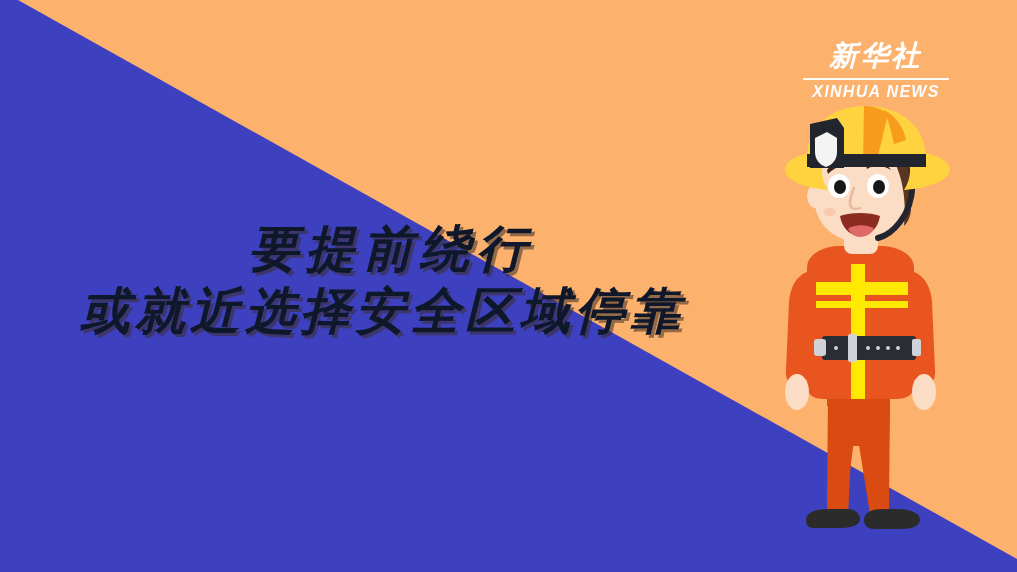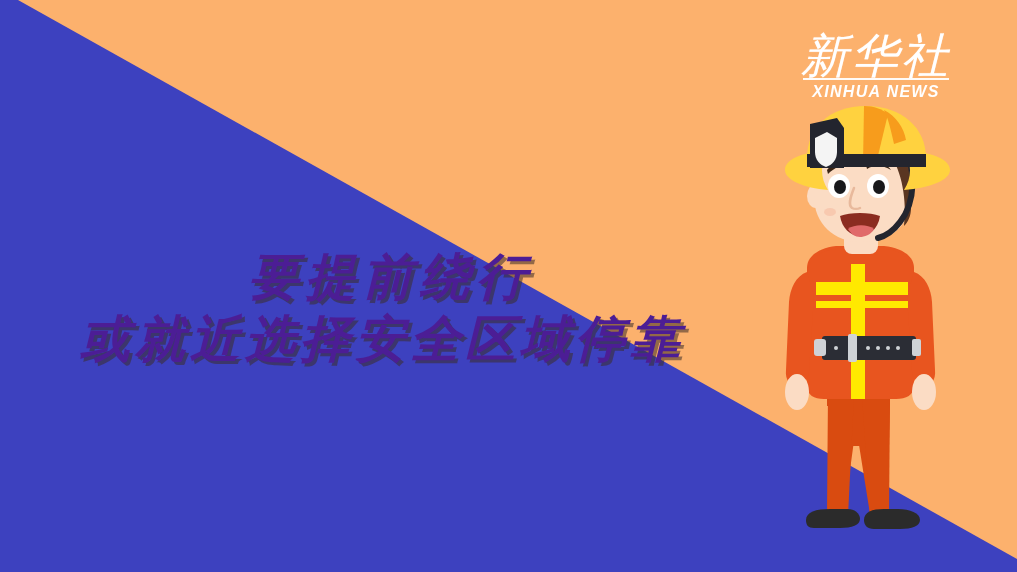--- a/index.html
+++ b/index.html
@@ -25,45 +25,44 @@
     clip-path:polygon(0 0, 18px 0, 1017px 559px, 1017px 572px, 0 572px);
   }
 
   
   .logo{
     position:absolute;left:801px;top:36px;width:150px;
     text-align:center;color:#ffffff;
     user-select:none;
   }
   .logo-cn{
-    font-size:47px;line-height:40px;font-weight:normal;font-style:italic;
+    font-size:28px;line-height:40px;font-weight:bold;font-style:italic;
     letter-spacing:3px;
     font-family:"DejaVu Sans","Liberation Sans",sans-serif;
     text-shadow:0 0 1px rgba(255,255,255,.5);
     white-space:nowrap;
   }
   .logo-rule{
     height:2px;background:#ffffff;margin:2px 2px 3px 2px;opacity:.95;
   }
   .logo-en{
     font-size:16px;line-height:18px;font-style:italic;font-weight:600;
     letter-spacing:1.3px;white-space:nowrap;
     font-family:Liberation Sans, sans-serif;
   }
 
   
   .caption{
     position:absolute;left:0;top:218px;width:760px;
     text-align:center;
-    color:#4c1d95;
+    color:#0f172a;
     font-family:"DejaVu Sans","Liberation Sans",sans-serif;
     font-weight:bold;font-style:italic;
     text-shadow:3px 3px 0 rgba(60,45,40,.55);
     user-select:none;
-    margin-top:28px;
   }
   .cap-line{
     display:block;white-space:nowrap;
   }
   .cap-line-1{font-size:50px;line-height:62px;letter-spacing:7px;padding-left:22px;}
   .cap-line-2{font-size:50px;line-height:62px;letter-spacing:5px;padding-left:5px;}
 
   
   .figure{position:absolute;left:744px;top:96px;width:273px;height:476px;}
   .figure svg{display:block;}

